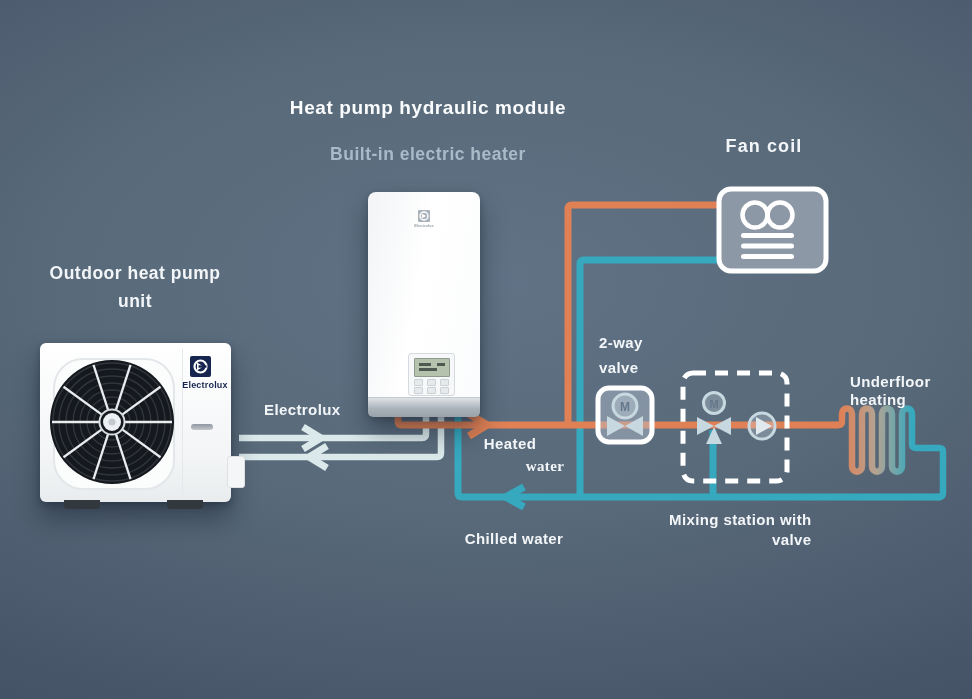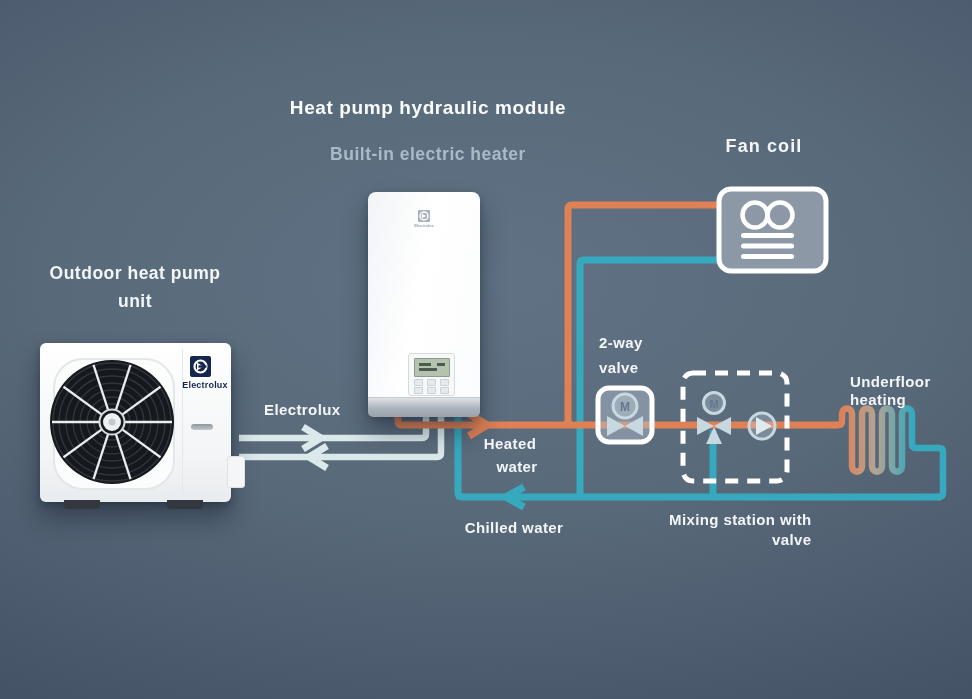--- a/index.html
+++ b/index.html
@@ -194,23 +194,23 @@
   <div class="lbl title-sub  center" style="left:428px;top:126px;">Built-in electric heater</div>
 
   <div class="lbl big center" style="left:135px;top:263px;">Outdoor heat pump</div>
   <div class="lbl big center" style="left:135px;top:291px;">unit</div>
 
   <div class="lbl fancoil-lbl center" style="left:764px;top:136px;">Fan coil</div>
 
   <div class="lbl" style="left:264px;top:401px;">Electrolux</div>
 
   <div class="lbl center" style="left:510px;top:435px;">Heated</div>
-  <div class="lbl center" style="left:517px;top:458px;">water</div>
-
-  <div class="lbl center" style="left:514px;top:519px;">Chilled water</div>
+  <div class="lbl center" style="left:545px;top:458px;font-family:Liberation Serif, serif;">water</div>
+
+  <div class="lbl center" style="left:514px;top:530px;">Chilled water</div>
 
   <div class="lbl" style="left:599px;top:334px;text-align:right;">2-way</div>
   <div class="lbl" style="left:599px;top:359px;">valve</div>
 
   <div class="lbl" style="left:850px;top:373px;">Underfloor</div>
   <div class="lbl" style="left:850px;top:391px;">heating</div>
 
   <div class="lbl mix" style="left:669px;top:510px;text-align:right;">
     <span style="display:block;">Mixing station with</span>
     <span style="display:block;">valve</span>

